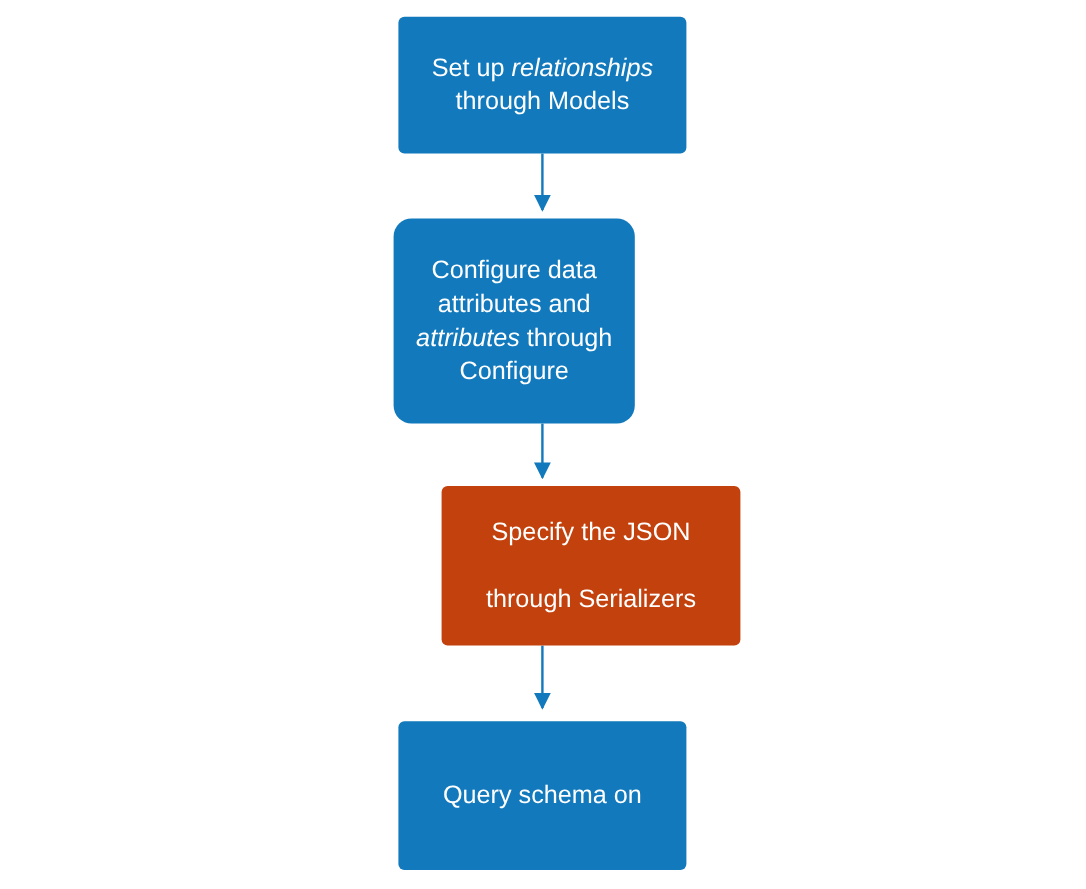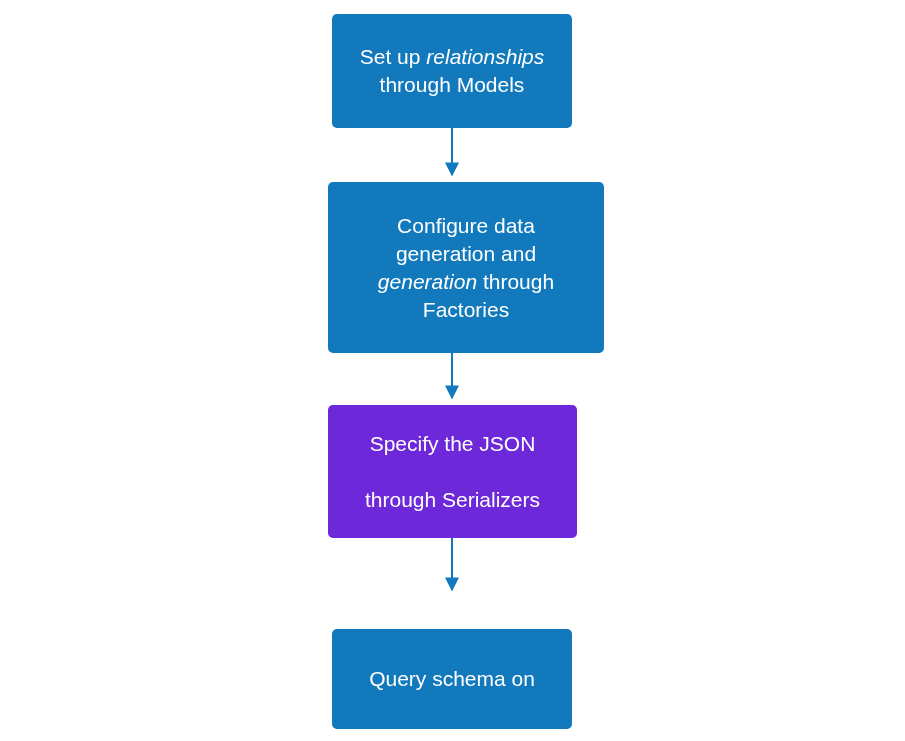--- a/index.html
+++ b/index.html
@@ -47,34 +47,35 @@
   
   #node-models {
     left: 332px;
     top: 14px;
     width: 240px;
     height: 114px;
   }
   #node-factories {
     left: 328px;
     top: 182px;
-    width: 276px;
+    width: 201px;
     height: 171px;
+    border-radius: 15px;
   }
   #node-serializers {
     left: 328px;
     top: 405px;
     width: 249px;
     height: 133px;
   }
   #node-query {
     left: 332px;
-    top: 629px;
+    top: 601px;
     width: 240px;
-    height: 100px;
+    height: 124px;
   }
 
   .edge {
     position: absolute;
     left: 0;
     top: 0;
     width: 905px;
     height: 741px;
     pointer-events: none;
   }
@@ -99,24 +100,24 @@
     <g>
       <line x1="452" y1="538" x2="452" y2="590" stroke="#1179bc" stroke-width="2" marker-end="url(#arrow)"></line>
     </g>
   </svg>
 
   <div class="node" id="node-models" style="background: rgb(17, 121, 188);">
     <span class="txt"><span>Set up </span><em>relationships</em><br><span>through </span><strong>Models</strong></span>
   </div>
 
   <div class="node" id="node-factories" style="background: rgb(17, 121, 188);">
-    <span class="txt"><span>Configure data</span><br><span>generation and</span><br><em>generation</em><span> through</span><br><strong>Factories</strong></span>
+    <span class="txt"><span>Configure data</span><br><span>attributes and</span><br><em>attributes</em><span> through</span><br><strong>Configure</strong></span>
   </div>
 
-  <div class="node" id="node-serializers" style="background: #6d28d9;">
+  <div class="node" id="node-serializers" style="background: #c2410c; margin-left: 40px;">
     <span class="txt"><span>Specify the JSON</span><br><br><span>through </span><strong>Serializers</strong></span>
   </div>
 
   <div class="node" id="node-query" style="background: rgb(17, 121, 188);">
     <span class="txt"><span>Query schema on</span><br></span>
   </div>
 
 </div>
 
 </body></html>

